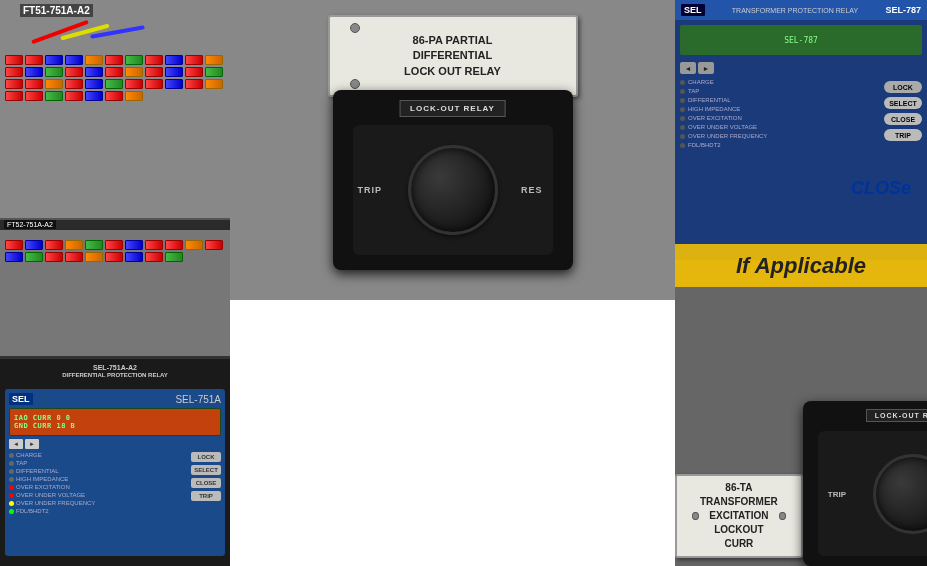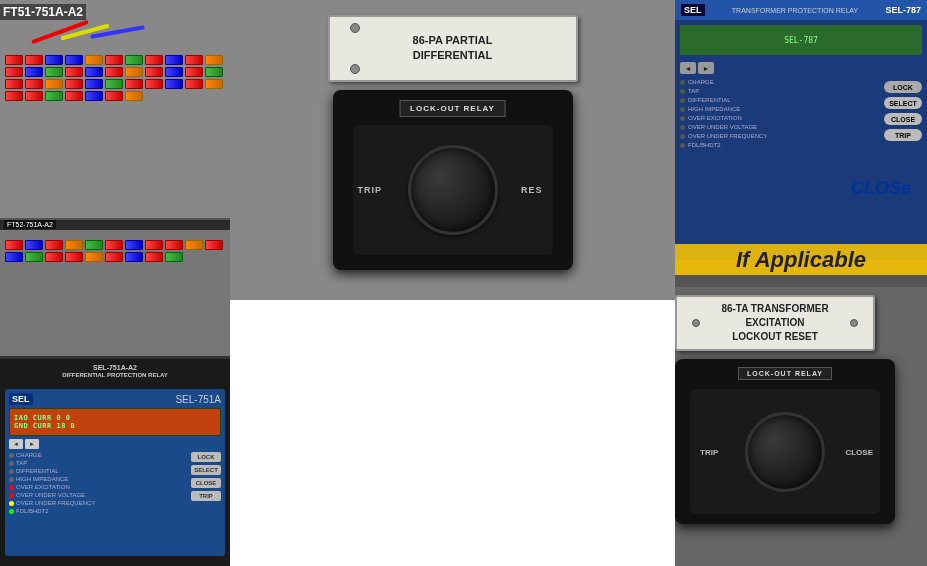--- a/index.html
+++ b/index.html
@@ -38,22 +38,22 @@
       right: 0;
       height: 220px;
       background: #888;
       border-bottom: 2px solid #555;
       overflow: hidden;
     }
 
     .terminal-top-label {
       position: absolute;
       top: 4px;
-      left: 0;
-      font-size: 12px;
+      left: 20px;
+      font-size: 10px;
       color: #fff;
       background: rgba(0,0,0,0.5);
       padding: 1px 3px;
       font-weight: bold;
     }
 
     .wires {
       position: absolute;
       top: 20px;
       left: 0;
@@ -550,21 +550,21 @@
     .btn-select { background: #bbb; }
     .btn-close { background: #bbb; }
     .btn-trip { background: #bbb; }
 
     
     .if-applicable-overlay {
       position: absolute;
       top: 244px;
       left: 0;
       right: 0;
-      height: 31px;
+      height: 43px;
       background: rgba(255, 200, 0, 0.85);
       display: flex;
       align-items: center;
       justify-content: center;
     }
 
     .if-applicable-text {
       font-size: 22px;
       font-weight: bold;
       color: #222;
@@ -573,22 +573,22 @@
 
     
     .ta-relay-section {
       position: absolute;
       top: 287px;
       left: 0;
       right: 0;
       bottom: 0;
       background: #666;
       display: flex;
-      flex-direction: column;
-      align-items: flex-start;
+      flex-direction: row;
+      align-items: flex-end;
       padding-top: 8px;
     }
 
     .ta-label-plate {
       background: #e8e8e0;
       border: 2px solid #999;
       border-radius: 3px;
       padding: 5px 15px;
       text-align: center;
       box-shadow: 2px 2px 4px rgba(0,0,0,0.5);
@@ -848,20 +848,21 @@
 
   <div class="middle-panel">
     <div class="relay-photo-top">
 
       <div class="relay-label-plate">
         <div class="relay-plate-icons">
           <div class="relay-screw-icon"></div>
           <div>
             <div class="relay-plate-text">86-PA PARTIAL</div>
             <div class="relay-plate-text">DIFFERENTIAL</div>
+            <div class="relay-plate-text">LOCK OUT RELAY</div>
           </div>
           <div class="relay-screw-icon"></div>
         </div>
       </div>
 
       <div class="lockout-relay-device">
         <div class="lockout-relay-top-label">LOCK-OUT RELAY</div>
         <div class="lockout-relay-body">
           <div style="position:relative;">
             <div class="lockout-trip-label">TRIP</div>
@@ -943,21 +944,21 @@
     </div>
 
     <div class="ta-relay-section">
 
       <div class="ta-label-plate">
         <div class="ta-plate-icons">
           <div class="ta-screw"></div>
           <div>
             <div class="ta-plate-text">86-TA TRANSFORMER</div>
             <div class="ta-plate-text">EXCITATION</div>
-            <div class="ta-plate-text">LOCKOUT RESET</div>
+            <div class="ta-plate-text">LOCKOUT CURR</div>
           </div>
           <div class="ta-screw"></div>
         </div>
       </div>
 
       <div class="ta-lockout-device">
         <div class="ta-lockout-top-label">LOCK-OUT RELAY</div>
         <div class="ta-lockout-body">
           <div style="position:relative;">
             <div class="ta-trip-label">TRIP</div>

